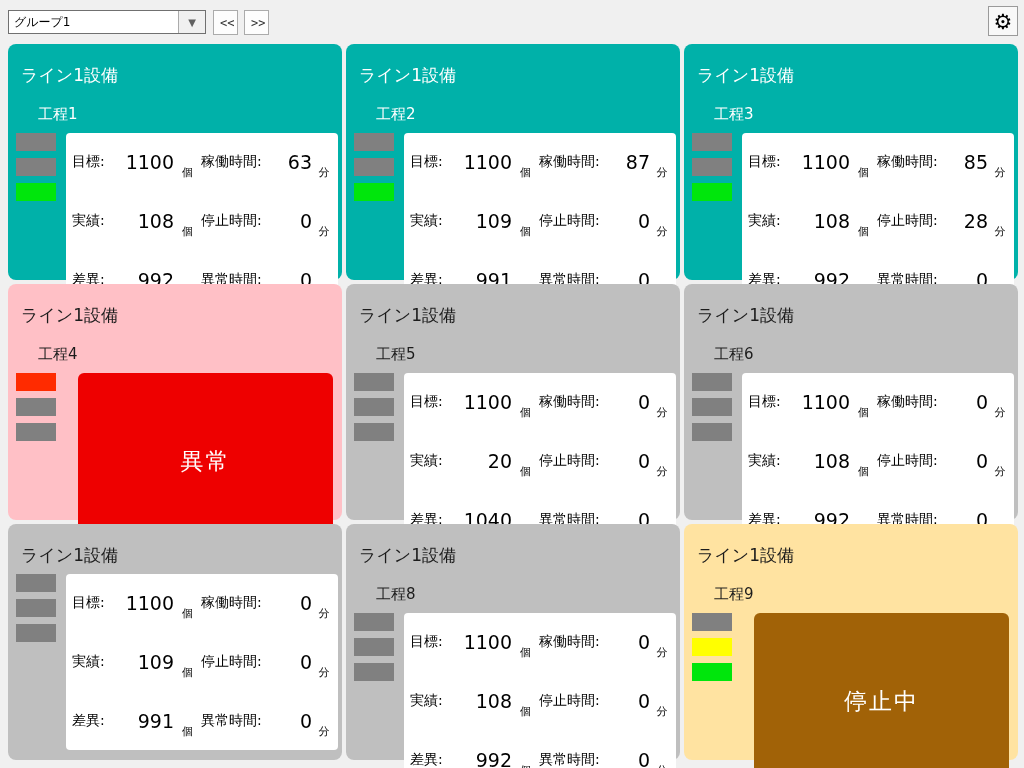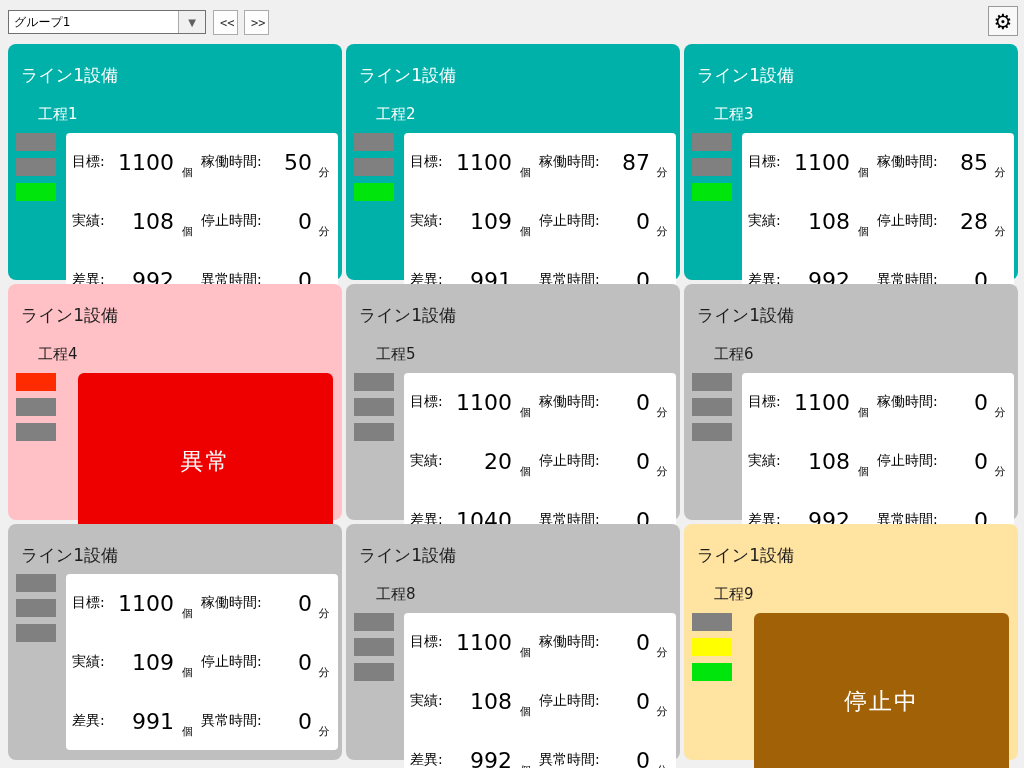--- a/index.html
+++ b/index.html
@@ -59,21 +59,21 @@
   .stats-panel{
     flex:1;background:#FFFFFF;border-radius:4px;color:#000;
     padding:9px 2px 9px 6px;box-sizing:border-box;
     display:grid;grid-auto-rows:40px;align-content:space-between;
   }
   .stat-row{
     display:grid;align-items:center;
     grid-template-columns:44px 58px 27px 77px 34px 24px;
   }
   .stat-label{font-size:14px;white-space:nowrap;}
-  .stat-value{font-size:22px;text-align:right;}
+  .stat-value{font-size:19px;text-align:right;}
   .stat-unit{font-size:11px;text-align:center;position:relative;top:10px;}
 
   .status-panel{
     flex:1;border-radius:6px;display:flex;align-items:center;justify-content:center;margin-left:12px;
   }
   .status-panel span{color:#FFFFFF;font-size:23px;letter-spacing:2px;}
 </style>
 </head>
 <body>
 
@@ -98,21 +98,21 @@
         <div class="ind" style="background: rgb(128, 128, 128);"></div>
         <div class="ind" style="background: rgb(128, 128, 128);"></div>
         <div class="ind" style="background: rgb(0, 230, 12);"></div>
       </div>
       <div class="stats-panel">
           <div class="stat-row">
     <span class="stat-label">目標:</span>
     <span class="stat-value">1100</span>
     <span class="stat-unit">個</span>
     <span class="stat-label">稼働時間:</span>
-    <span class="stat-value">50</span>
+    <span class="stat-value">63</span>
     <span class="stat-unit">分</span>
   </div>
           <div class="stat-row">
     <span class="stat-label">実績:</span>
     <span class="stat-value">108</span>
     <span class="stat-unit">個</span>
     <span class="stat-label">停止時間:</span>
     <span class="stat-value">0</span>
     <span class="stat-unit">分</span>
   </div>

